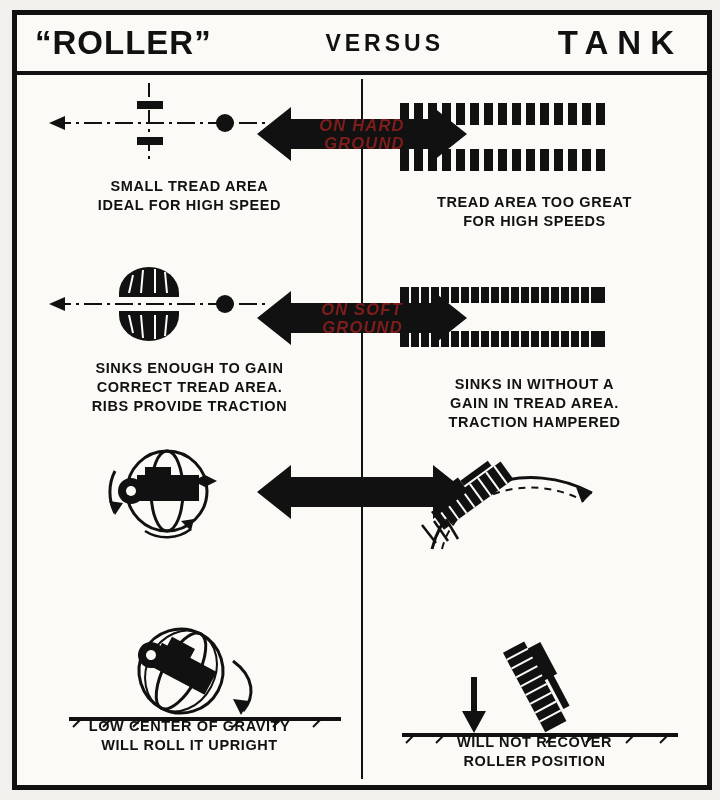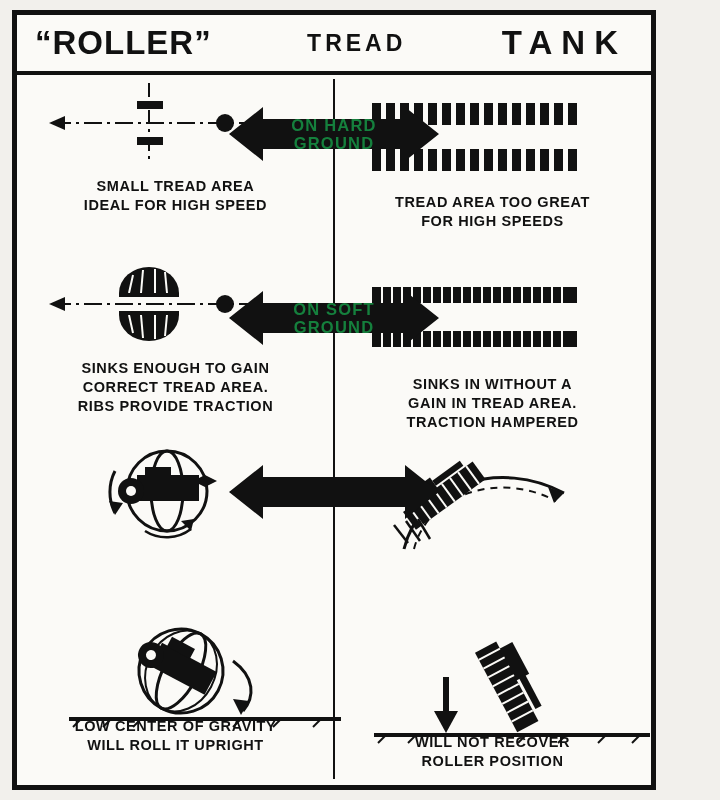--- a/index.html
+++ b/index.html
@@ -17,21 +17,21 @@
   .page {
     position: relative;
     width: 720px;
     height: 800px;
     background: #f2f0ec;
   }
   .frame {
     position: absolute;
     left: 12px;
     top: 10px;
-    width: 644px;
+    width: 700px;
     height: 780px;
     border: 5px solid #111111;
     background: #fbfaf7;
     box-sizing: border-box;
   }
   
   .title-bar {
     position: absolute;
     left: 0;
     top: 0;
@@ -133,44 +133,45 @@
     display: flex;
     align-items: center;
     justify-content: center;
   }
   .banner .arrowshape {
     position: absolute;
     inset: 0;
   }
   .banner .label {
     position: relative;
-    color: #15803d;
+    color: #7f1d1d;
     font-weight: bold;
     font-size: 16.5px;
     letter-spacing: 1.2px;
-    text-align: center;
+    text-align: right;
     line-height: 1.12;
     white-space: pre-line;
     z-index: 2;
+    font-style: italic;
   }
   .b1 { top: 28px; }
   .b2 { top: 30px; }
   .b3 { top: 24px; }
   .b4 { top: 30px; }
   svg { display: block; }
 </style>
 </head>
 <body>
 
 <div class="page">
   <div class="frame">
 
     <div class="title-bar">
       <div class="title-left">“ROLLER”</div>
-      <div class="title-mid">TREAD</div>
+      <div class="title-mid">VERSUS</div>
       <div class="title-right">TANK</div>
     </div>
     <div class="title-rule"></div>
 
     <div class="body">
       <div class="divider"></div>
 
       <div class="row row-r1">
 
         <div class="col-left">

